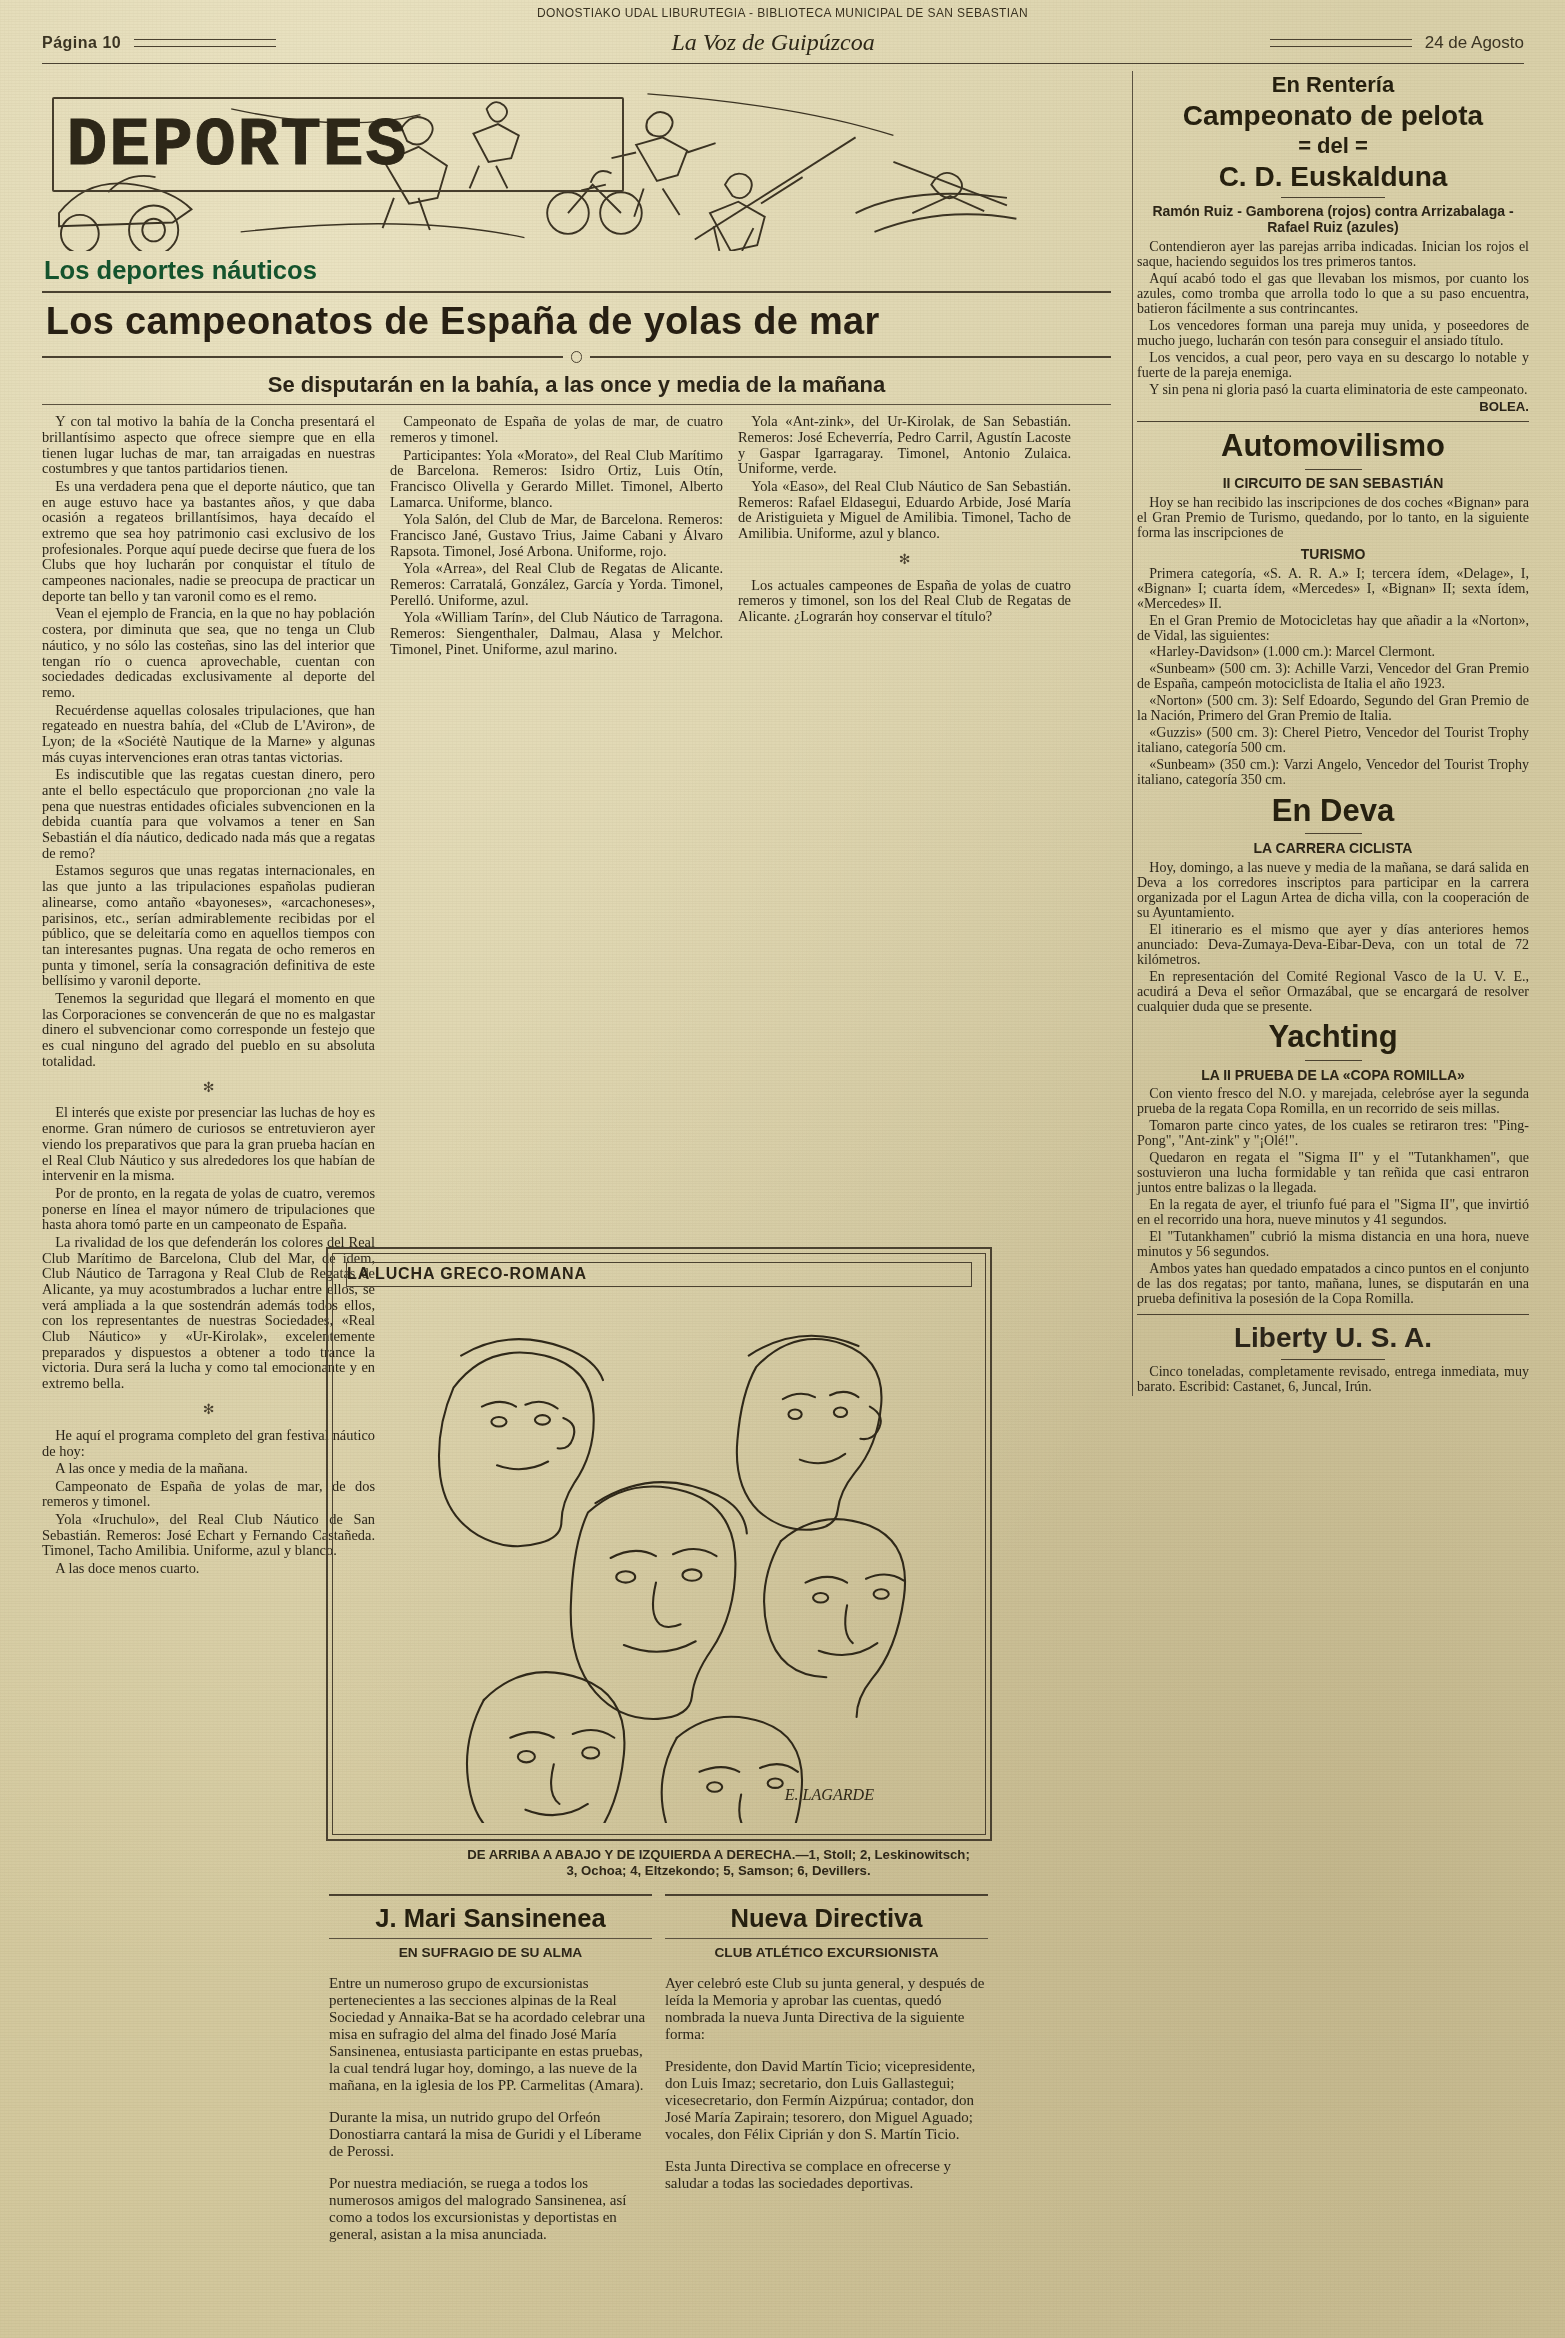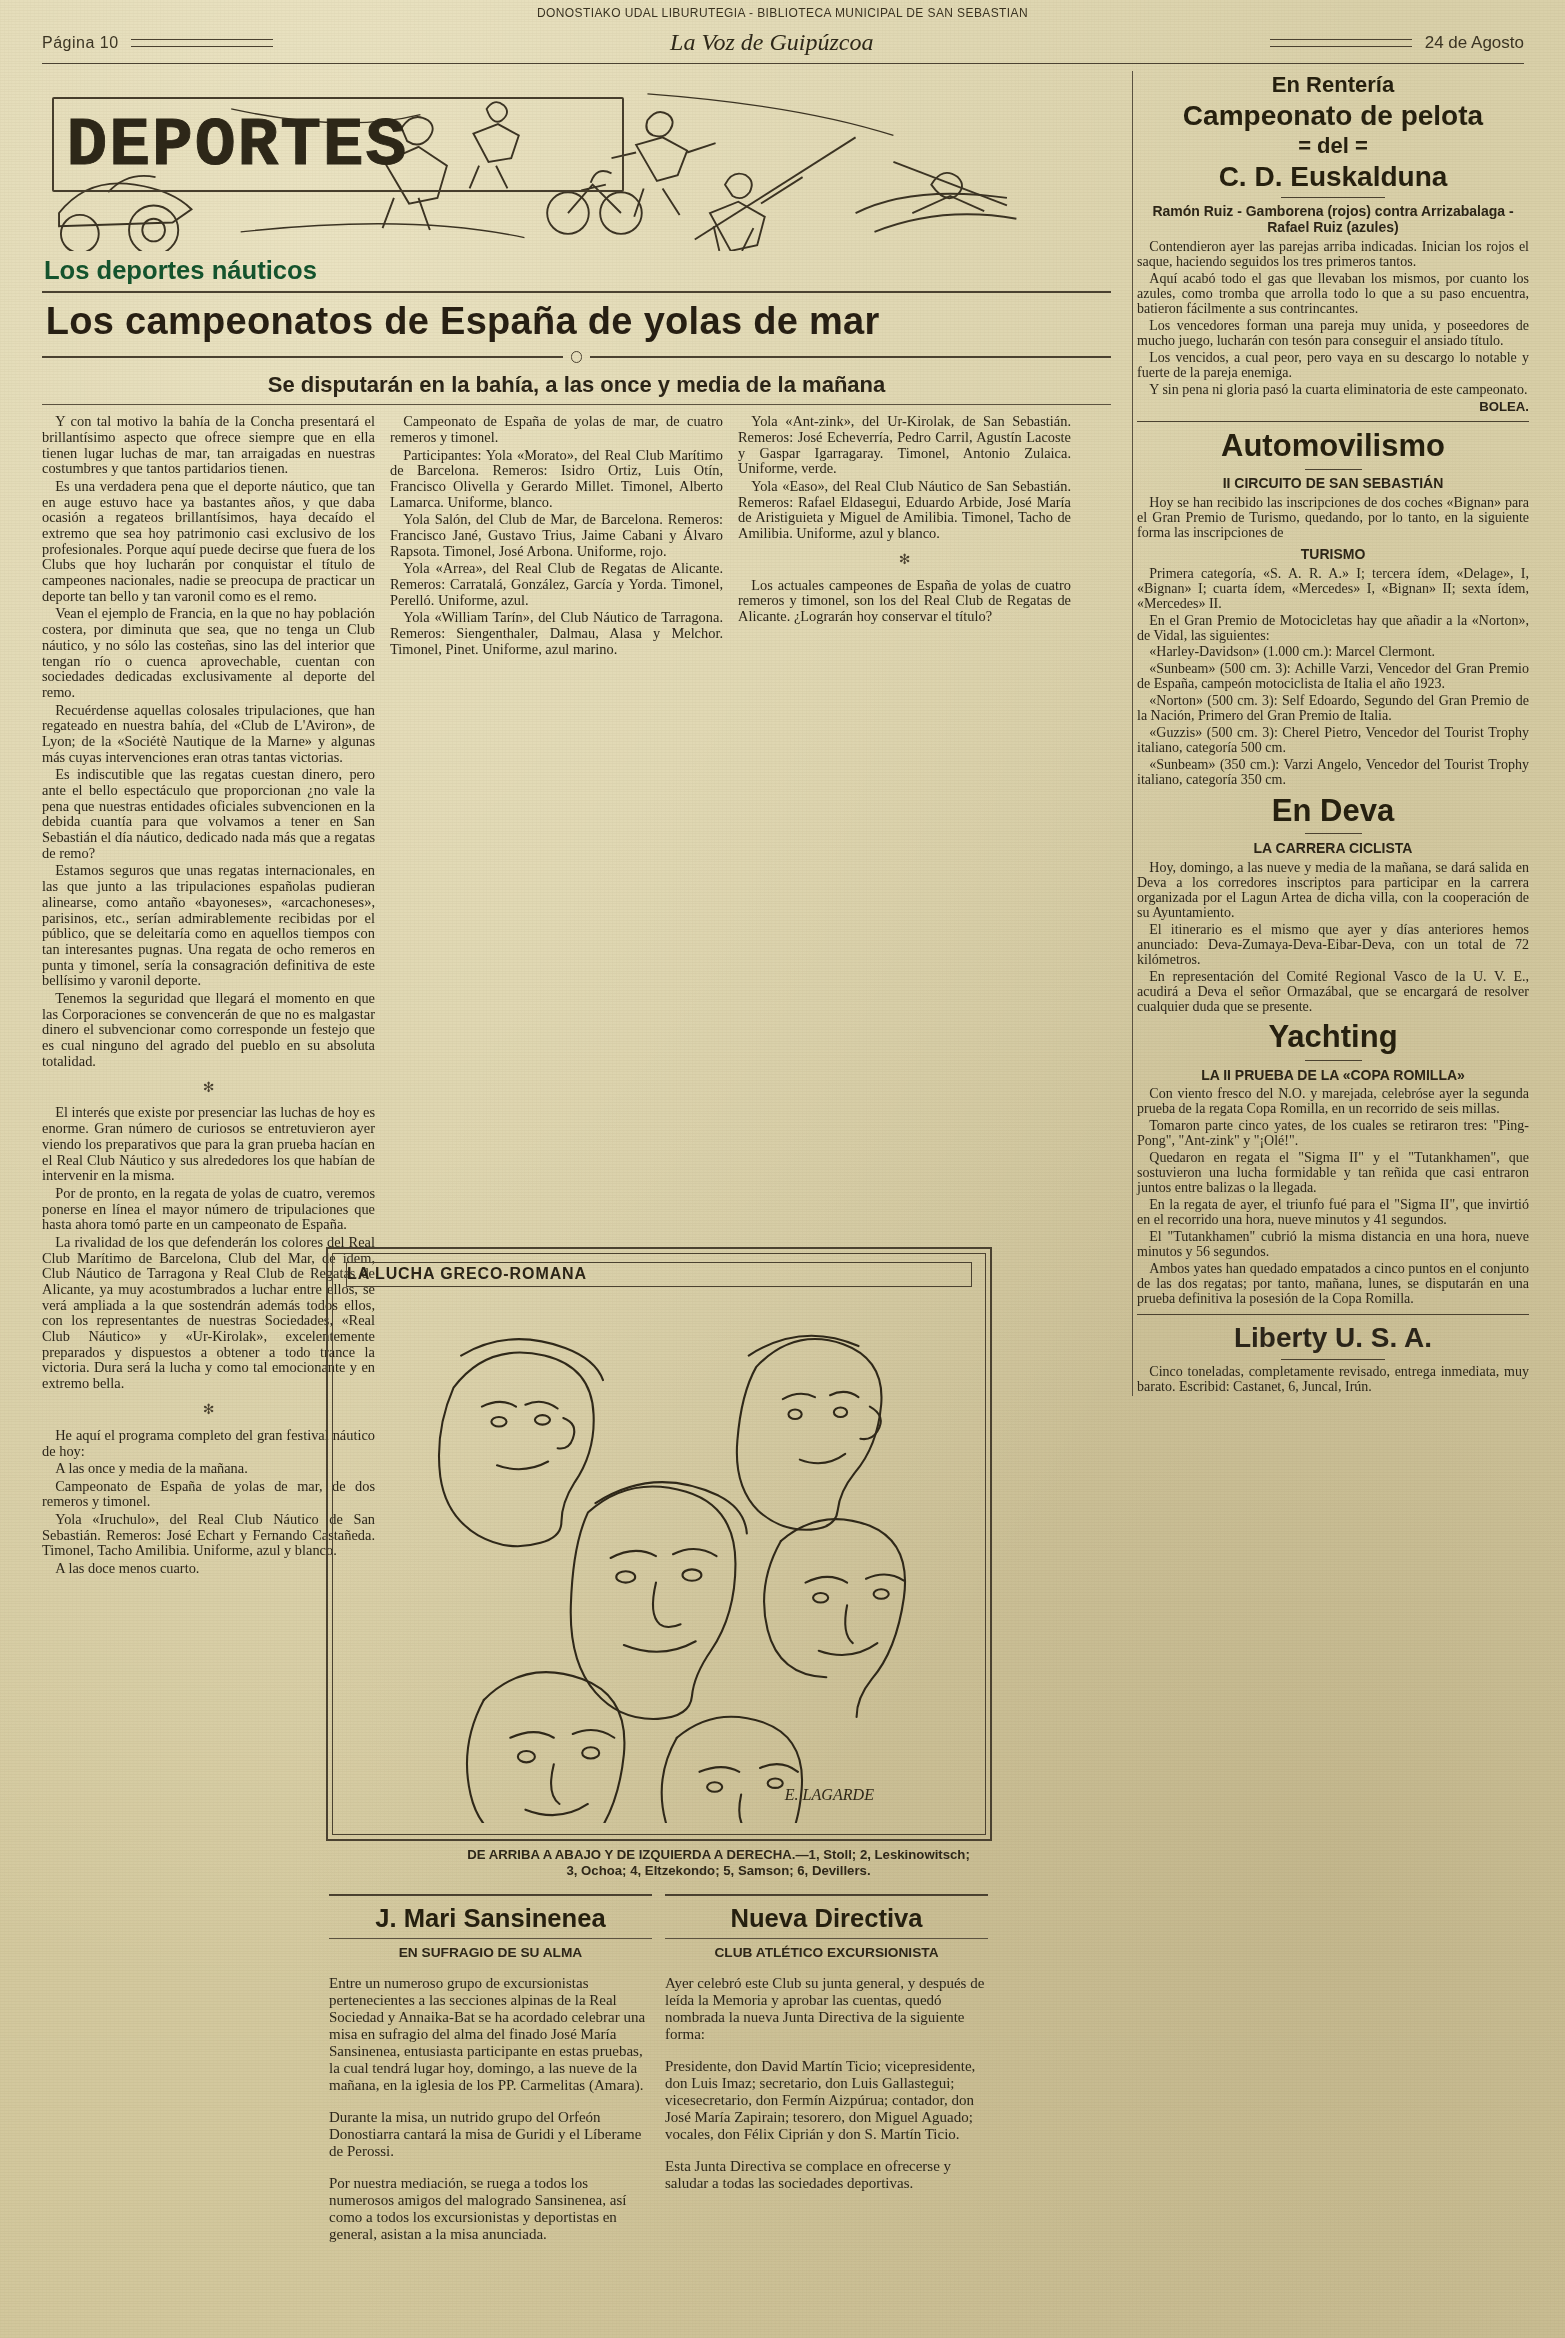--- a/index.html
+++ b/index.html
@@ -28,21 +28,21 @@
   }
   .page{
     position:absolute;left:42px;top:26.5px;width:1482px;height:2290px;
   }
   
   .masthead{
     position:relative;height:32px;border-bottom:0;
     display:flex;align-items:center;justify-content:space-between;
     font-family:"Liberation Sans", sans-serif;
   }
-  .mh-left{font-size:16px;letter-spacing:0.5px;color:#3b3423;}
+  .mh-left{font-size:16px;letter-spacing:0.5px;color:#3b3423;font-weight:bold;}
   .mh-center{font-size:24px;font-style:italic;font-family:"Liberation Serif",serif;color:#2e2819;}
   .mh-right{font-size:17px;color:#3b3423;}
   .rule-seg{display:inline-block;height:5.7px;border-top:1.9px solid #4a4130;border-bottom:1.9px solid #4a4130;width:142px;vertical-align:middle;margin:0 7.6px;}
   .topline{position:absolute;left:0;right:0;top:36px;height:2.8px;border-top:1.9px solid #4b4232;}
   
   .body{position:absolute;top:44px;left:0;width:1482px;}
   .leftzone{position:absolute;left:0;top:0;width:1069px;}
   .rightcol{position:absolute;left:1090px;top:0;width:392px;border-left:1.9px solid #5a5140;padding-left:4px;}
   
   .banner{position:relative;height:180px;border:0;margin-bottom:5.7px;}

